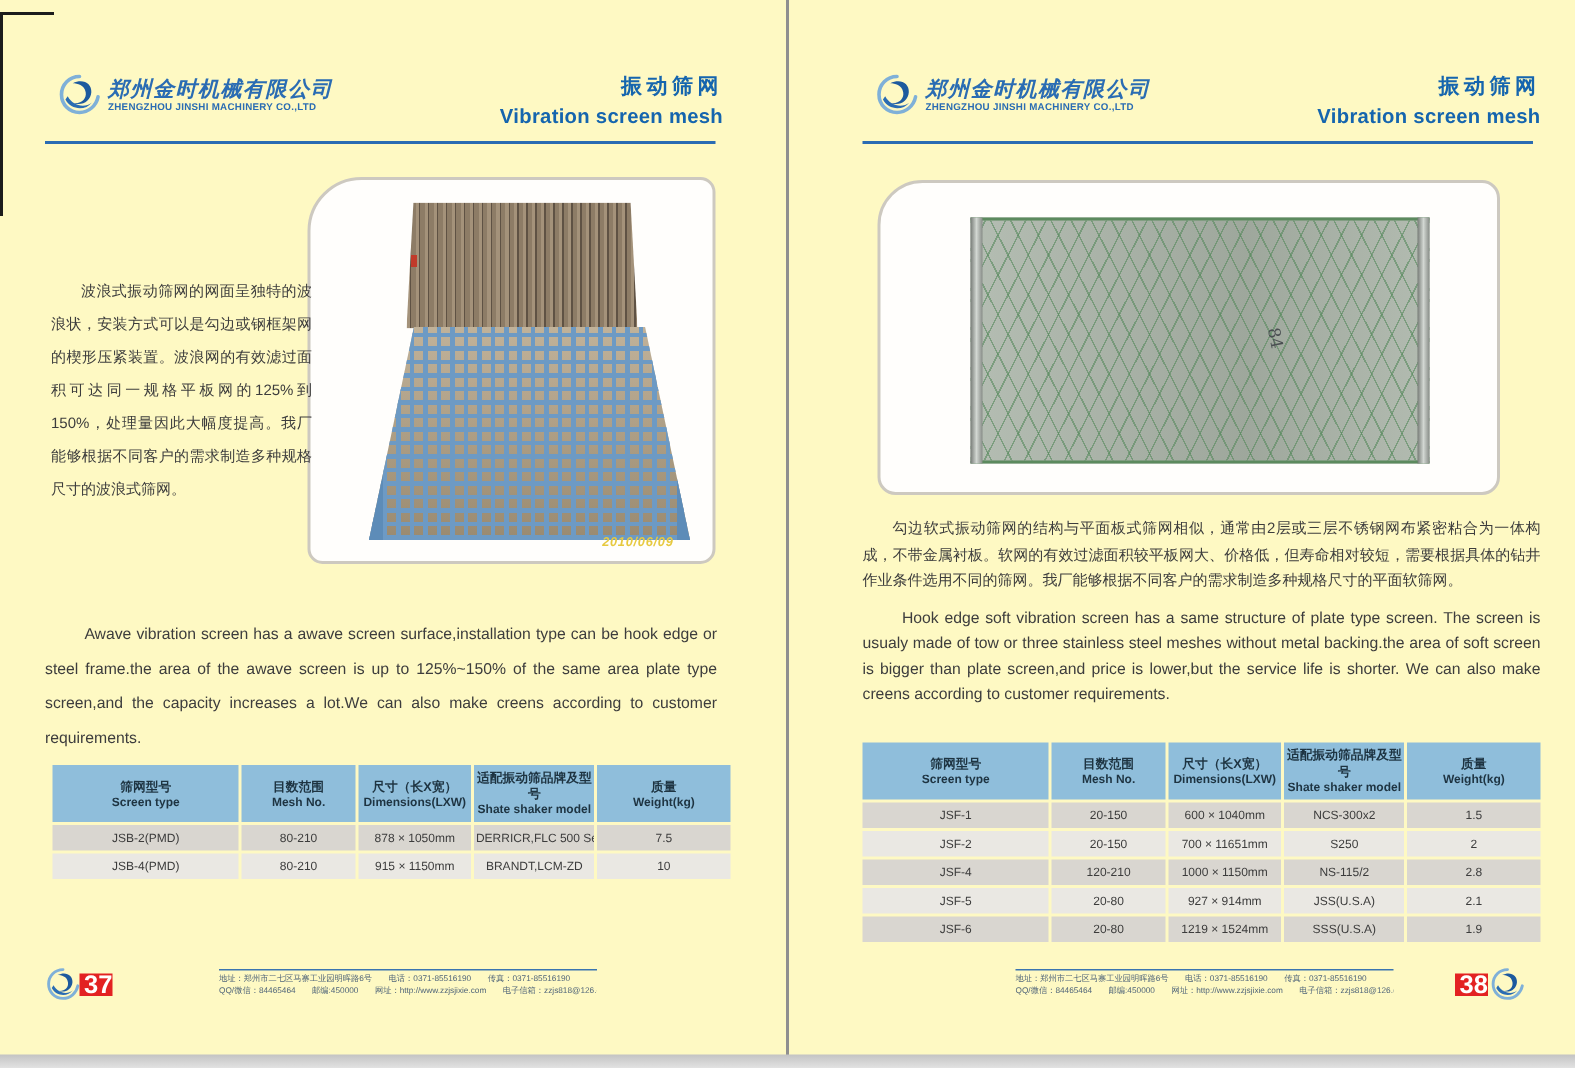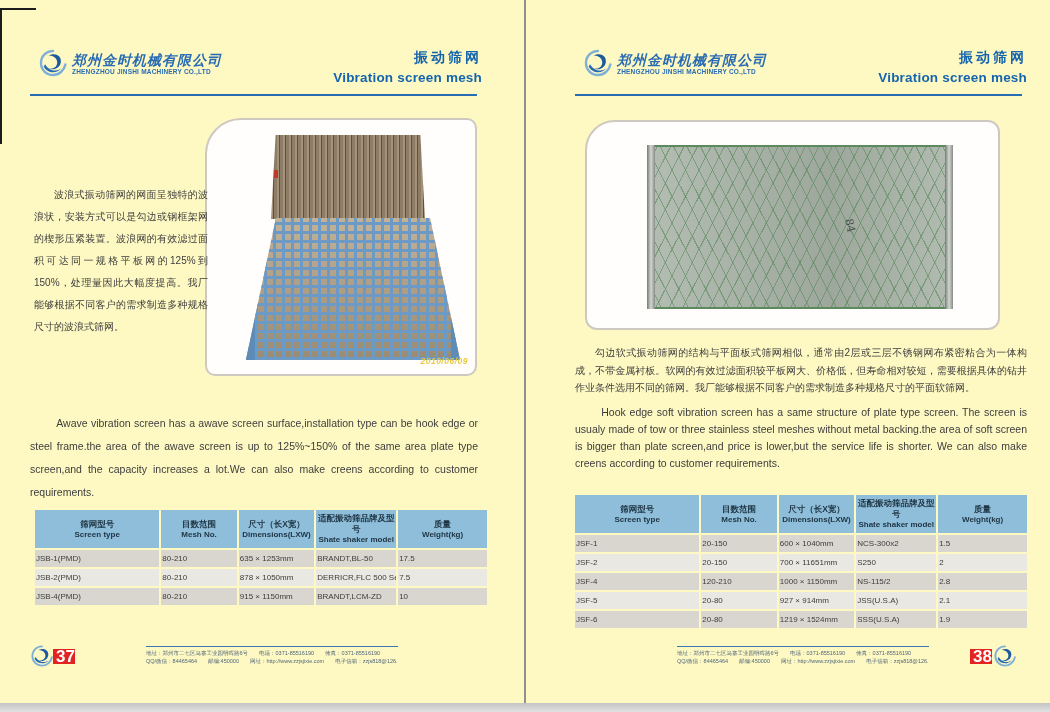--- a/index.html
+++ b/index.html
@@ -45,21 +45,21 @@
     clip-path:polygon(3% 0,97% 0,100% 100%,0 100%);}
   .red-tick{position:absolute;left:67px;top:50px;width:4px;height:8px;background:#c03a2a;}
   .plate-screen{position:absolute;left:39px;top:98px;width:214px;height:142px;
     background-color:#b3a183;
     background-image:
       linear-gradient(90deg,#5d8cb8 0 9px,rgba(0,0,0,0) 9px calc(100% - 9px),#5d8cb8 calc(100% - 9px)),
       repeating-linear-gradient(90deg,#6d9ac4 0 3px,rgba(0,0,0,0) 3px 9px),
       repeating-linear-gradient(0deg,#6d9ac4 0 3px,rgba(0,0,0,0) 3px 9px),
       linear-gradient(180deg,rgba(255,255,255,.18),rgba(0,0,0,.14));
     clip-path:polygon(14% 0,86% 0,100% 100%,0 100%);}
-  .photo-date{position:absolute;right:7px;bottom:8px;color:#e7c93f;
+  .photo-date{position:absolute;right:26px;bottom:8px;color:#e7c93f;
     font-size:8.5px;font-weight:bold;font-style:italic;letter-spacing:.5px;}
 
   .mesh-panel{position:absolute;left:60px;top:23px;width:306px;height:160px;
     background-color:#aab4a8;
     background-image:
       repeating-linear-gradient(63deg,rgba(88,138,94,.6) 0 1px,rgba(0,0,0,0) 1px 12px),
       repeating-linear-gradient(-63deg,rgba(88,138,94,.6) 0 1px,rgba(0,0,0,0) 1px 12px),
       linear-gradient(90deg,rgba(255,255,255,.12),rgba(0,0,0,.07) 60%,rgba(255,255,255,.1));
     border-top:2px solid #5c8a5e;border-bottom:2px solid #5c8a5e;}
   .mesh-strip{position:absolute;top:-2px;bottom:-2px;width:8px;
@@ -76,21 +76,21 @@
   .para-cn-right{position:absolute;left:50px;top:344px;width:452px;font-size:10px;line-height:17.5px;text-indent:2em;}
   .para-en-right{position:absolute;left:50px;top:404px;width:452px;font-size:10.5px;line-height:17px;text-indent:2.5em;}
 
   
   .spec-table{position:absolute;border-collapse:separate;border-spacing:2px;table-layout:fixed;}
   .page-left .spec-table{left:33px;top:508px;width:456px;}
   .page-right .spec-table{left:48px;top:493px;width:456px;}
   .spec-table th{background:#8fbedb;color:#1e3442;font-weight:bold;padding:3px 1px;vertical-align:middle;}
   .spec-table th .cn{font-size:8.5px;line-height:11px;}
   .spec-table th .en{font-size:8px;line-height:10px;}
-  .spec-table td{font-size:8px;color:#3c3c3c;padding:2px 1px;height:13px;overflow:hidden;white-space:nowrap;}
+  .spec-table td{font-size:8px;color:#3c3c3c;text-align:center;padding:2px 1px;height:13px;overflow:hidden;white-space:nowrap;}
   .spec-table tbody tr:nth-child(odd) td{background:#d9d6d0;}
   .spec-table tbody tr:nth-child(even) td{background:#eae8e3;}
 
   
   .footer-logo{position:absolute;width:24px;height:24px;top:644px;}
   .page-left .footer-logo{left:30px;}
   .page-right .footer-logo{left:468px;}
   .page-badge{position:absolute;top:649px;width:22px;height:15px;background:#e32222;
     color:#fff;font-weight:bold;font-size:17px;text-align:right;line-height:15px;}
   .page-left .page-badge{left:53px;}
@@ -169,27 +169,20 @@
             <div class="en">Shate shaker model</div>
           </th>
         <th>
             <div class="cn">质量</div>
             <div class="en">Weight(kg)</div>
           </th>
       </tr>
     </thead>
     <tbody>
         <tr>
-          <td>JSB-1(PMD)</td>
-          <td>80-210</td>
-          <td>635 × 1253mm</td>
-          <td>BRANDT,BL-50</td>
-          <td>17.5</td>
-        </tr>
-        <tr>
           <td>JSB-2(PMD)</td>
           <td>80-210</td>
           <td>878 × 1050mm</td>
           <td>DERRICR,FLC 500 Series</td>
           <td>7.5</td>
         </tr>
         <tr>
           <td>JSB-4(PMD)</td>
           <td>80-210</td>
           <td>915 × 1150mm</td>

